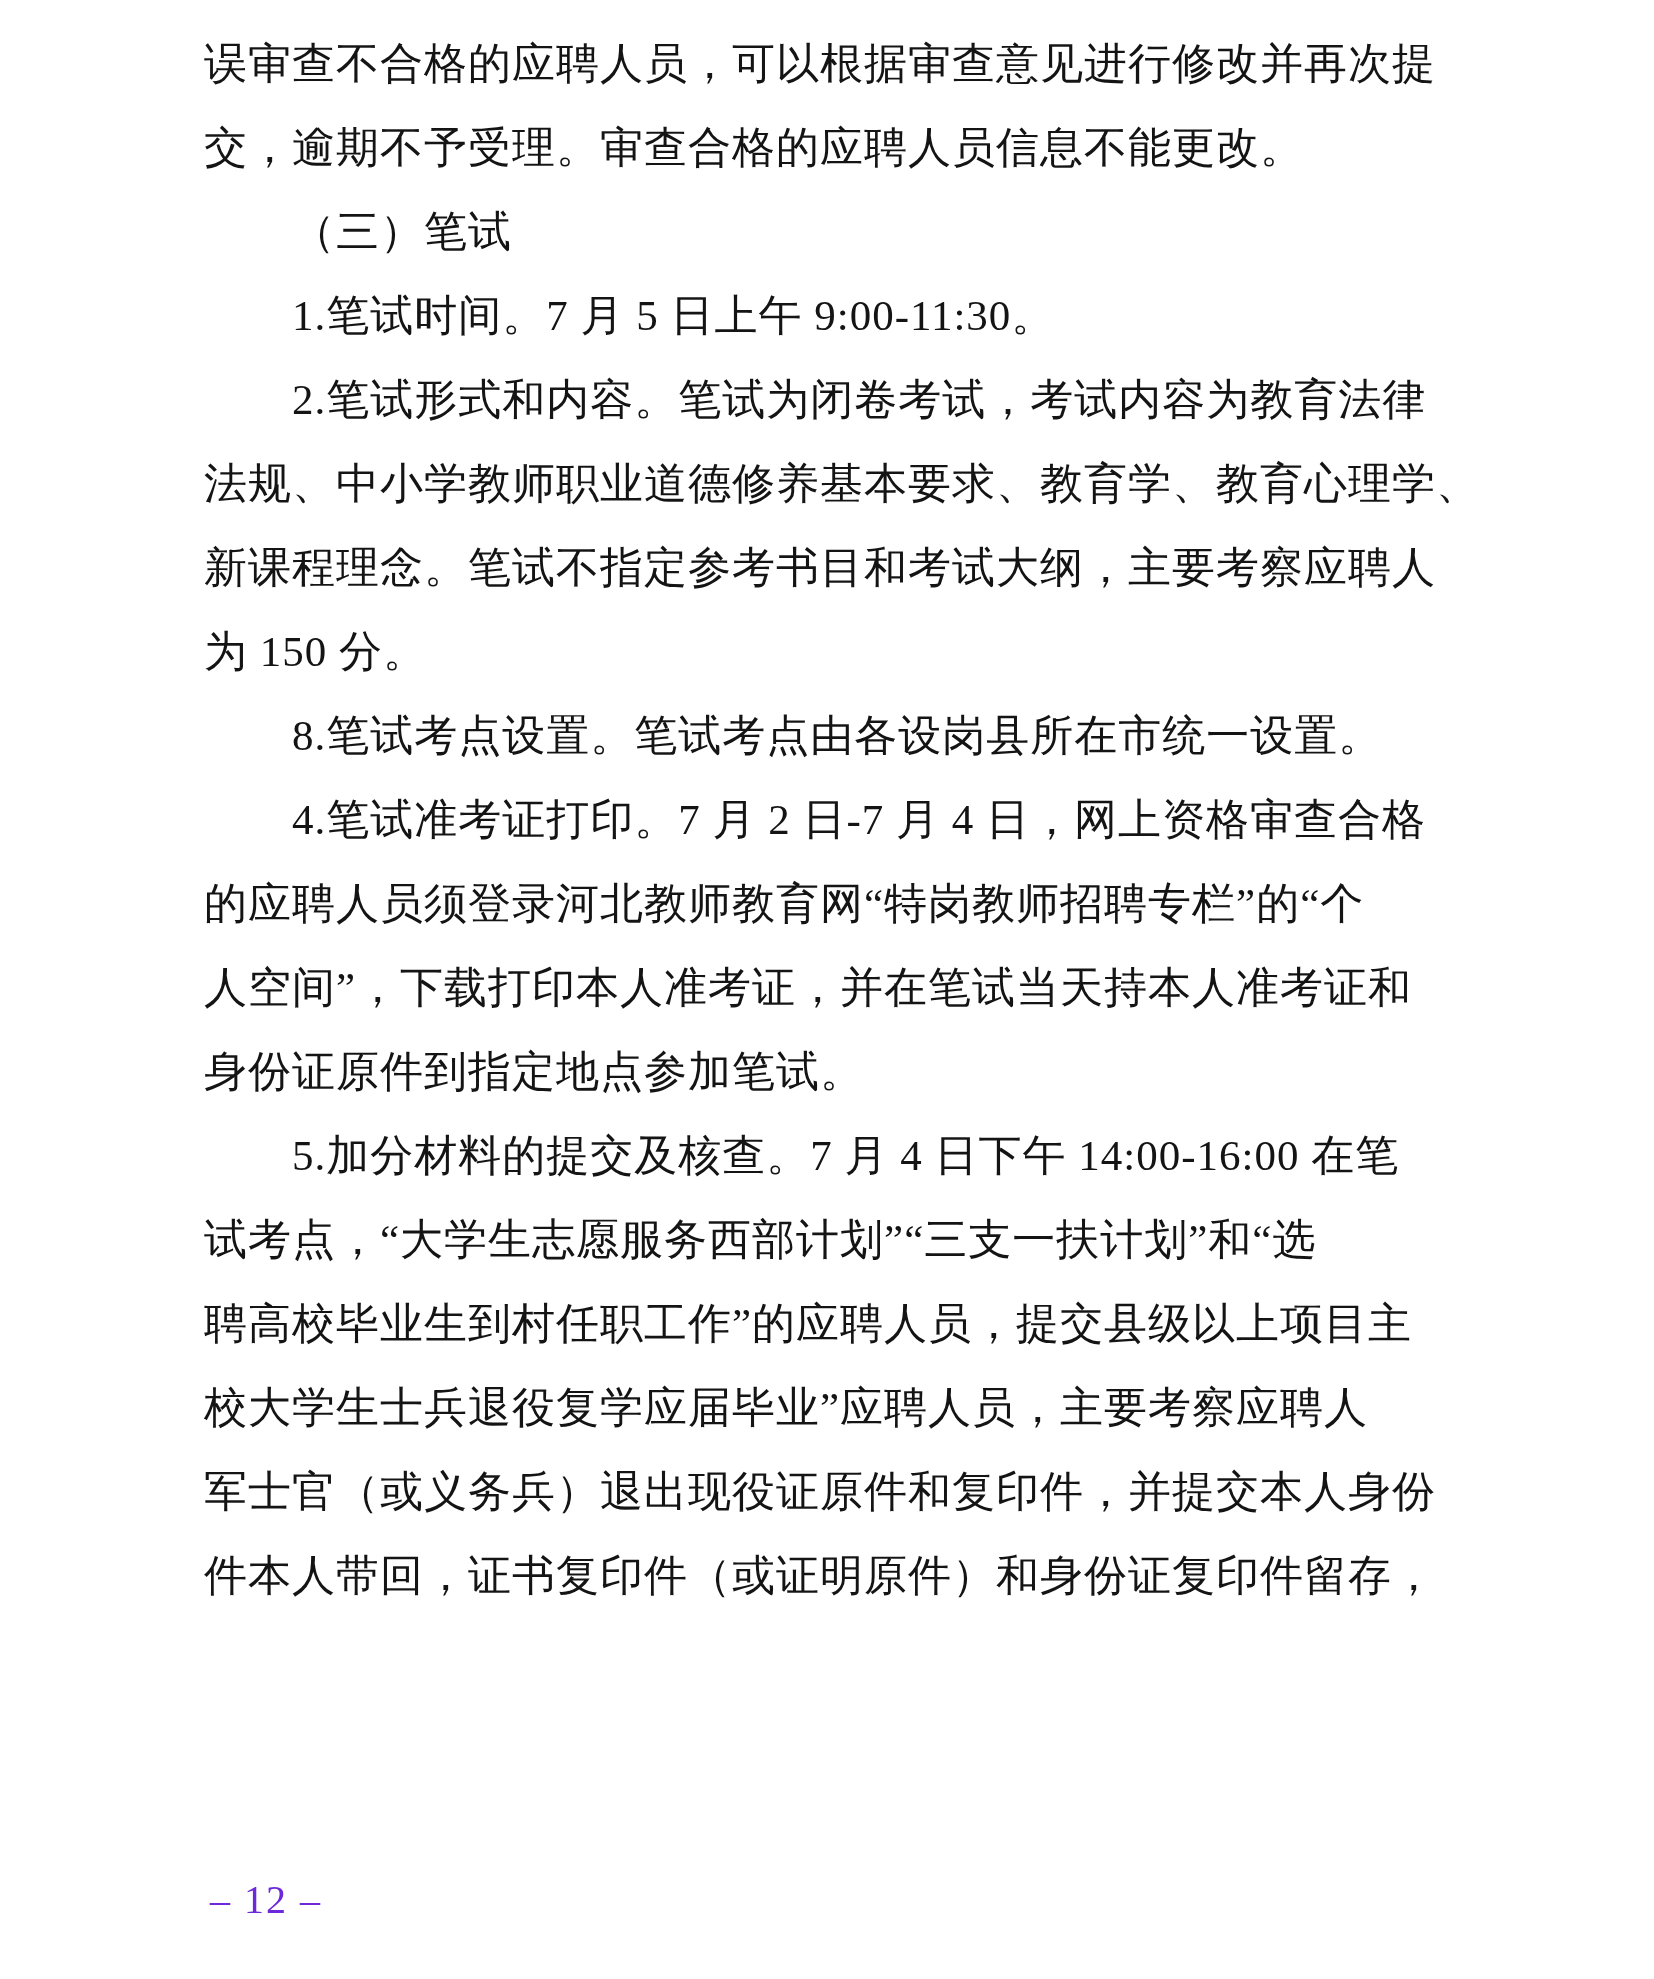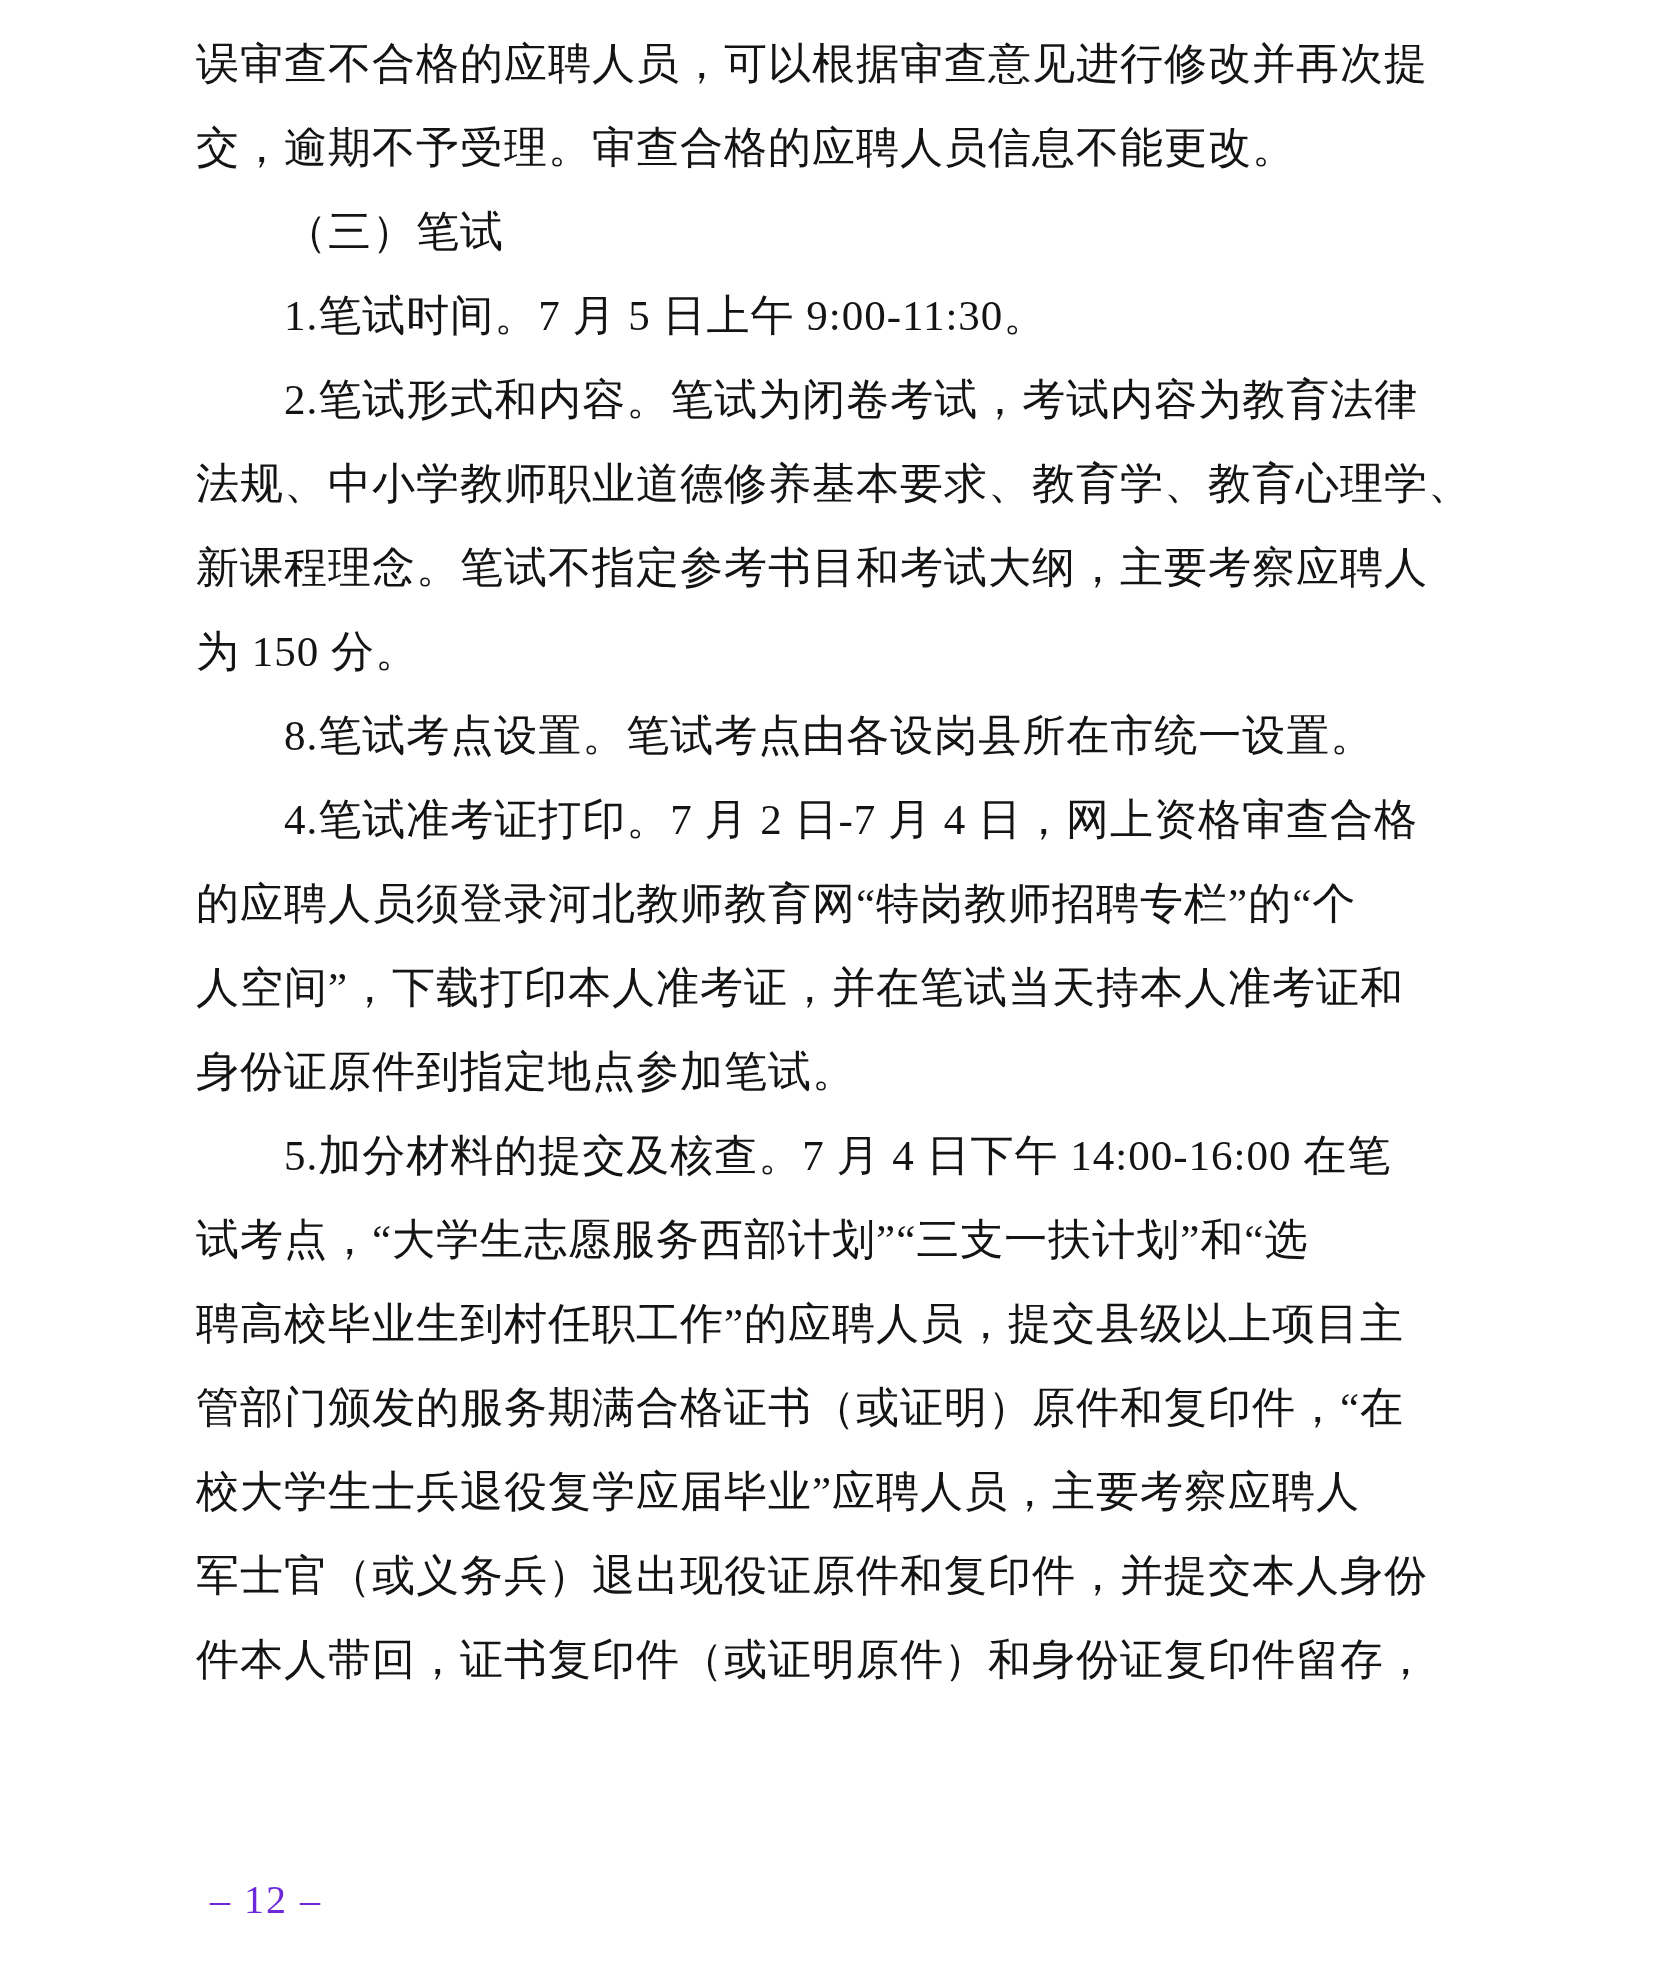--- a/index.html
+++ b/index.html
@@ -12,21 +12,21 @@
     width: 1654px;
     height: 1979px;
     margin: 0 auto;
     background: #ffffff;
     font-family: "Liberation Serif", serif;
     color: #141414;
     overflow: hidden;
   }
   .content {
     position: absolute;
-    left: 196px;
+    left: 204px;
     top: 22px;
     width: 1240px;
   }
   .line {
     height: 84px;
     line-height: 84px;
     font-size: 43px;
     letter-spacing: 1px;
     white-space: nowrap;
     font-weight: 400;
@@ -58,19 +58,18 @@
     <div class="line">新课程理念。笔试不指定参考书目和考试大纲，主要考察应聘人</div>
     <div class="line">为 150 分。</div>
     <div class="line i2">8.笔试考点设置。笔试考点由各设岗县所在市统一设置。</div>
     <div class="line i2">4.笔试准考证打印。7 月 2 日-7 月 4 日，网上资格审查合格</div>
     <div class="line">的应聘人员须登录河北教师教育网“特岗教师招聘专栏”的“个</div>
     <div class="line">人空间”，下载打印本人准考证，并在笔试当天持本人准考证和</div>
     <div class="line">身份证原件到指定地点参加笔试。</div>
     <div class="line i2">5.加分材料的提交及核查。7 月 4 日下午 14:00-16:00 在笔</div>
     <div class="line">试考点，“大学生志愿服务西部计划”“三支一扶计划”和“选</div>
     <div class="line">聘高校毕业生到村任职工作”的应聘人员，提交县级以上项目主</div>
-    <div class="line">管部门颁发的服务期满合格证书（或证明）原件和复印件，“在</div>
     <div class="line">校大学生士兵退役复学应届毕业”应聘人员，主要考察应聘人</div>
     <div class="line">军士官（或义务兵）退出现役证原件和复印件，并提交本人身份</div>
     <div class="line">件本人带回，证书复印件（或证明原件）和身份证复印件留存，</div>
   </div>
   <div class="footer">– 12 –</div>
 </div>
 
 </body></html>

